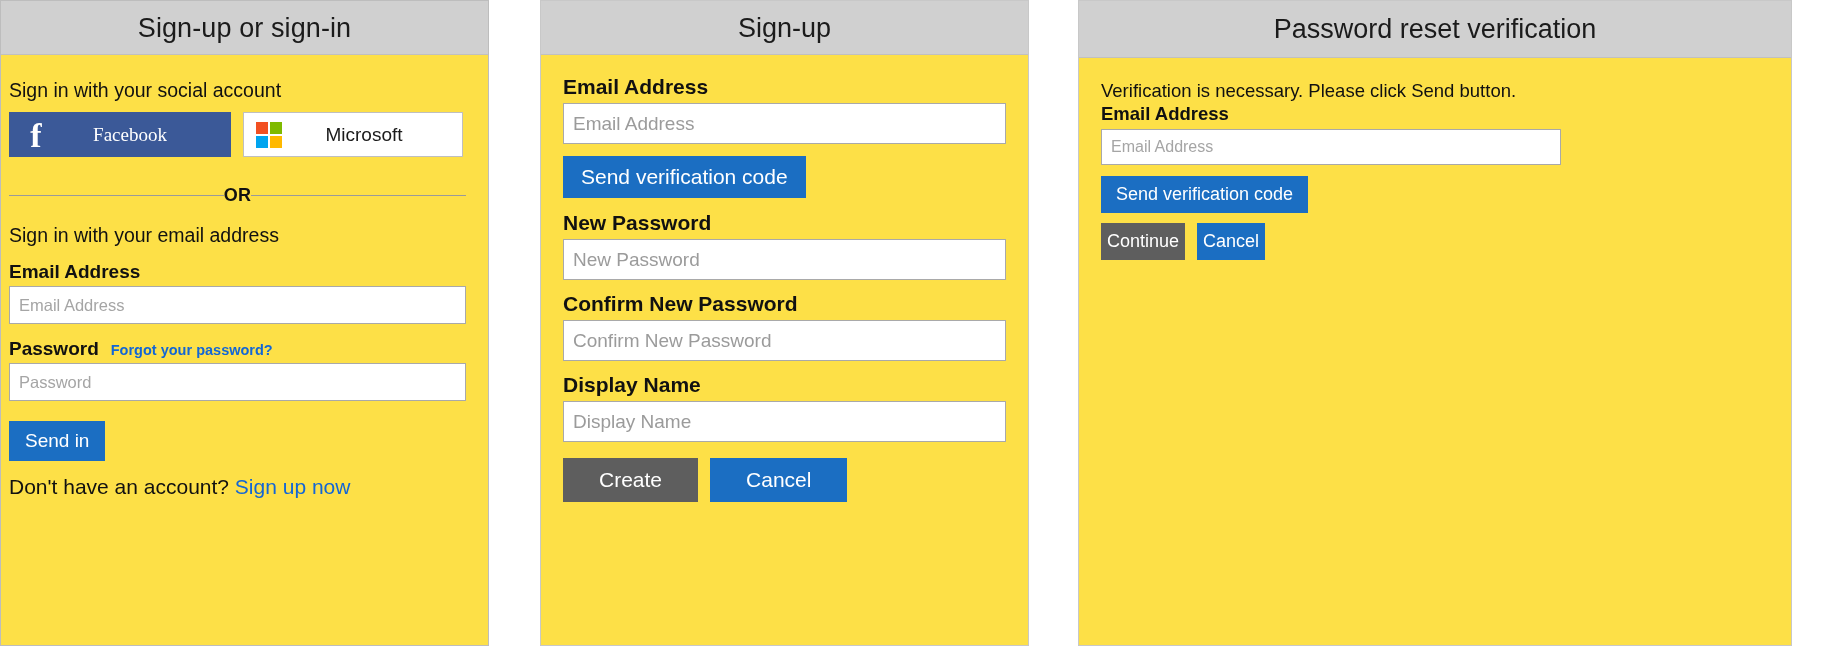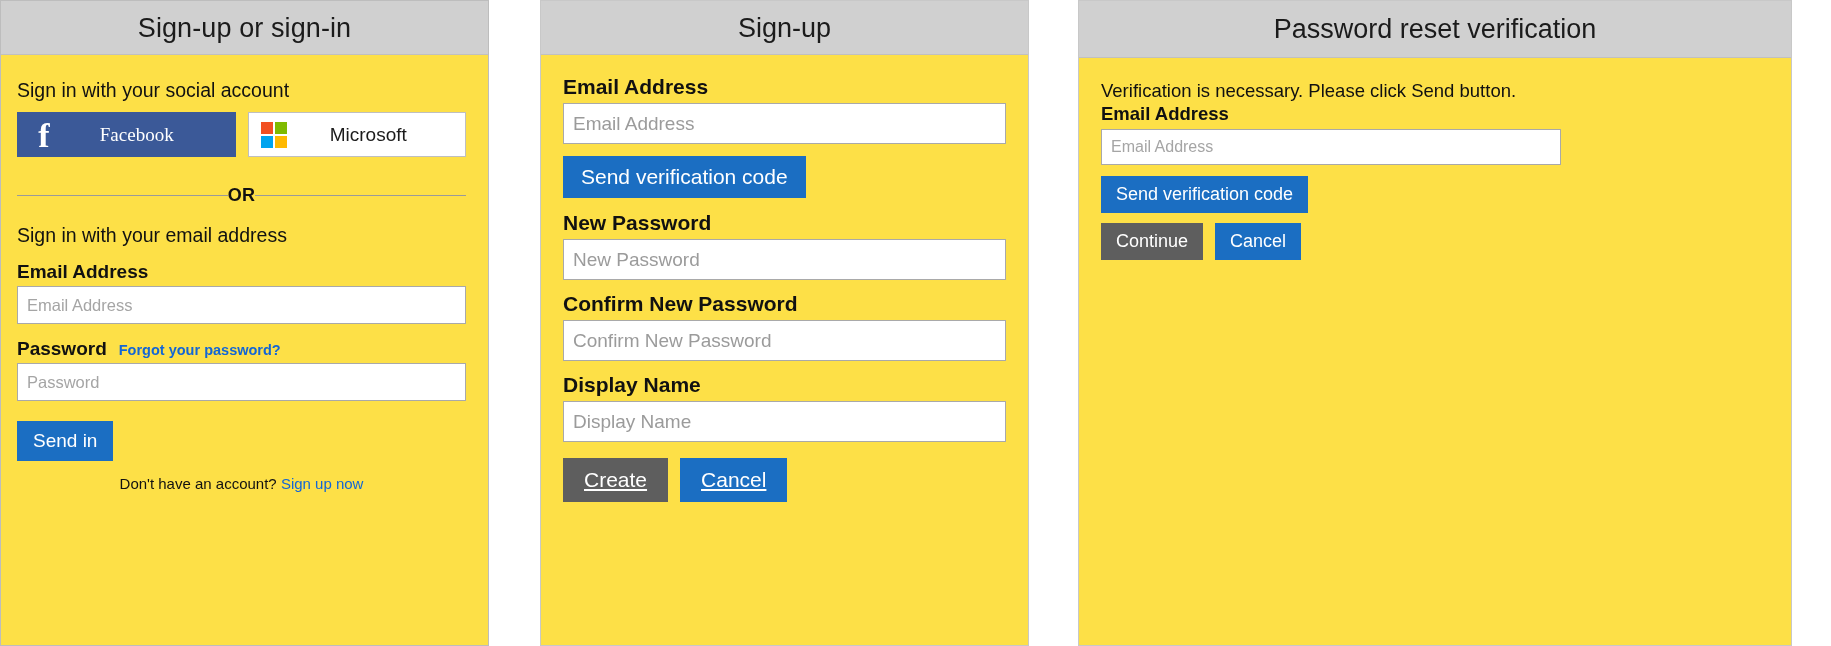--- a/index.html
+++ b/index.html
@@ -47,21 +47,21 @@
     height: 646px;
     border: 1px solid #bdbdbd;
   }
   #panel-signin .panel-header {
     height: 54px;
     line-height: 54px;
     font-size: 27px;
     letter-spacing: .1px;
   }
   #panel-signin .panel-body {
-    padding: 16px 22px 0 16px;
+    padding: 16px 22px 0 8px;
   }
   .p1-lead {
     font-size: 19.5px;
     color: #111;
     margin: 8px 0 10px 0;
     font-weight: 400;
   }
   .social-row {
     display: flex;
     gap: 12px;
@@ -200,23 +200,22 @@
     cursor: pointer;
   }
   #btn-signin {
     height: 40px;
     font-size: 19px;
     padding: 0 16px;
     margin: 6px 0 14px 0;
     display: block;
   }
   .signup-line {
-    font-size: 15px;
-    color: #111;
-    text-align: center;
+    font-size: 21px;
+    color: #111;
   }
   .signup-line a {
     color: #1266d6;
     text-decoration: none;
     cursor: pointer;
   }
 
   
   #panel-signup {
     left: 540px;
@@ -252,22 +251,21 @@
     display: block;
   }
   .btn-row {
     display: flex;
     gap: 12px;
     margin-top: 4px;
   }
   #panel-signup .btn-row button {
     height: 44px;
     font-size: 21px;
-    padding: 0 21px;
-    text-decoration: underline;
+    padding: 0 36px;
   }
 
   
   #panel-reset {
     left: 1078px;
     top: 0px;
     width: 714px;
     height: 646px;
   }
   #panel-reset .panel-header {
@@ -300,21 +298,21 @@
   #btn-send-code-reset {
     height: 37px;
     font-size: 18px;
     padding: 0 15px;
     margin-bottom: 10px;
     display: block;
   }
   #panel-reset .btn-row button {
     height: 37px;
     font-size: 18px;
-    padding: 0 15px;
+    padding: 0 6px;
   }
 </style>
 </head>
 <body>
 
 <div class="stage">
 
   <div class="panel" id="panel-signin">
     <div class="panel-header">Sign-up or sign-in</div>
     <div class="panel-body">

